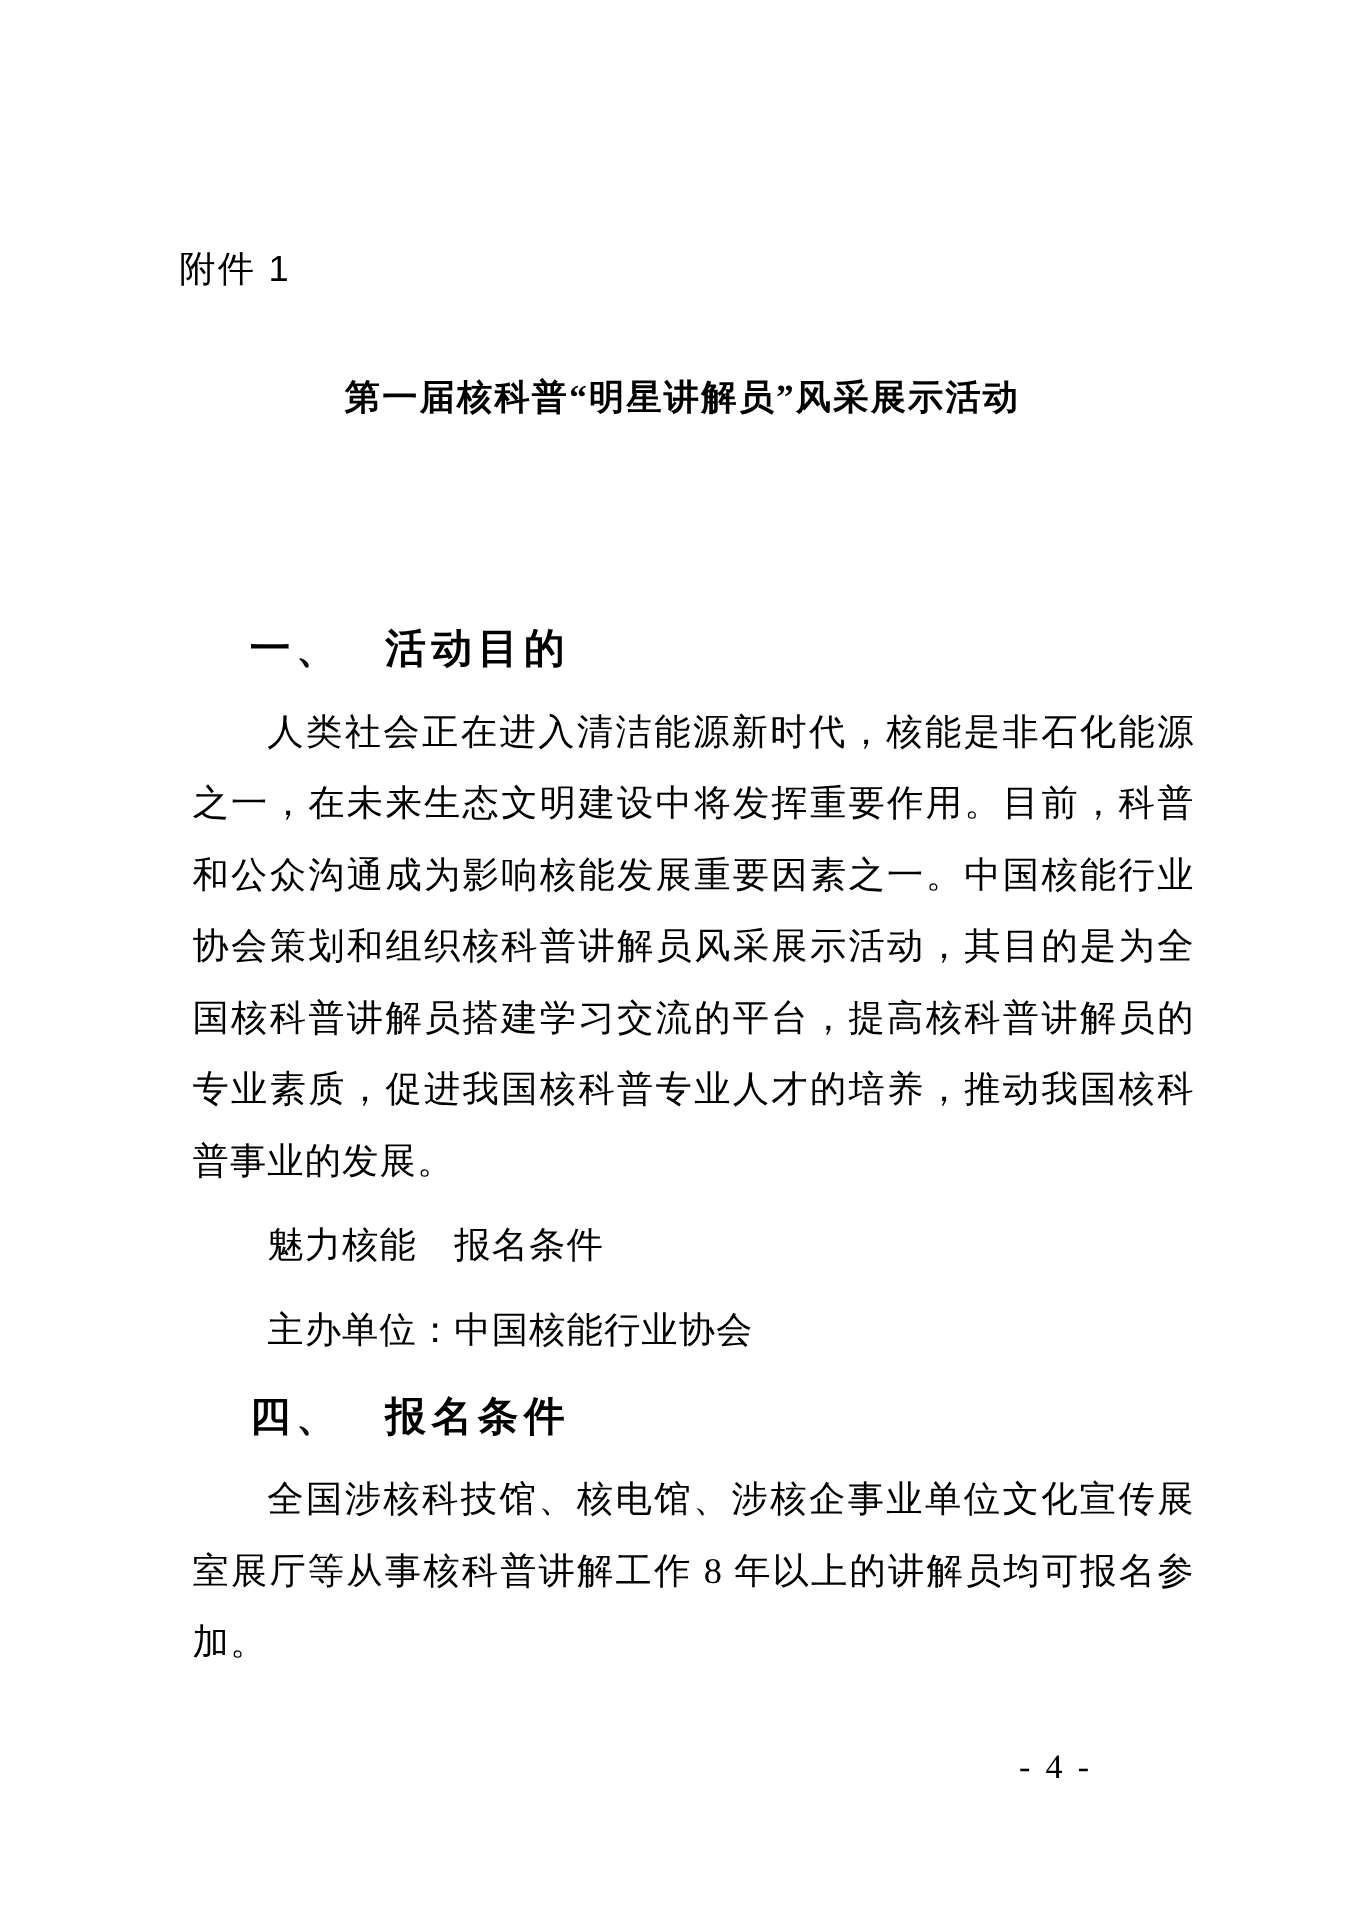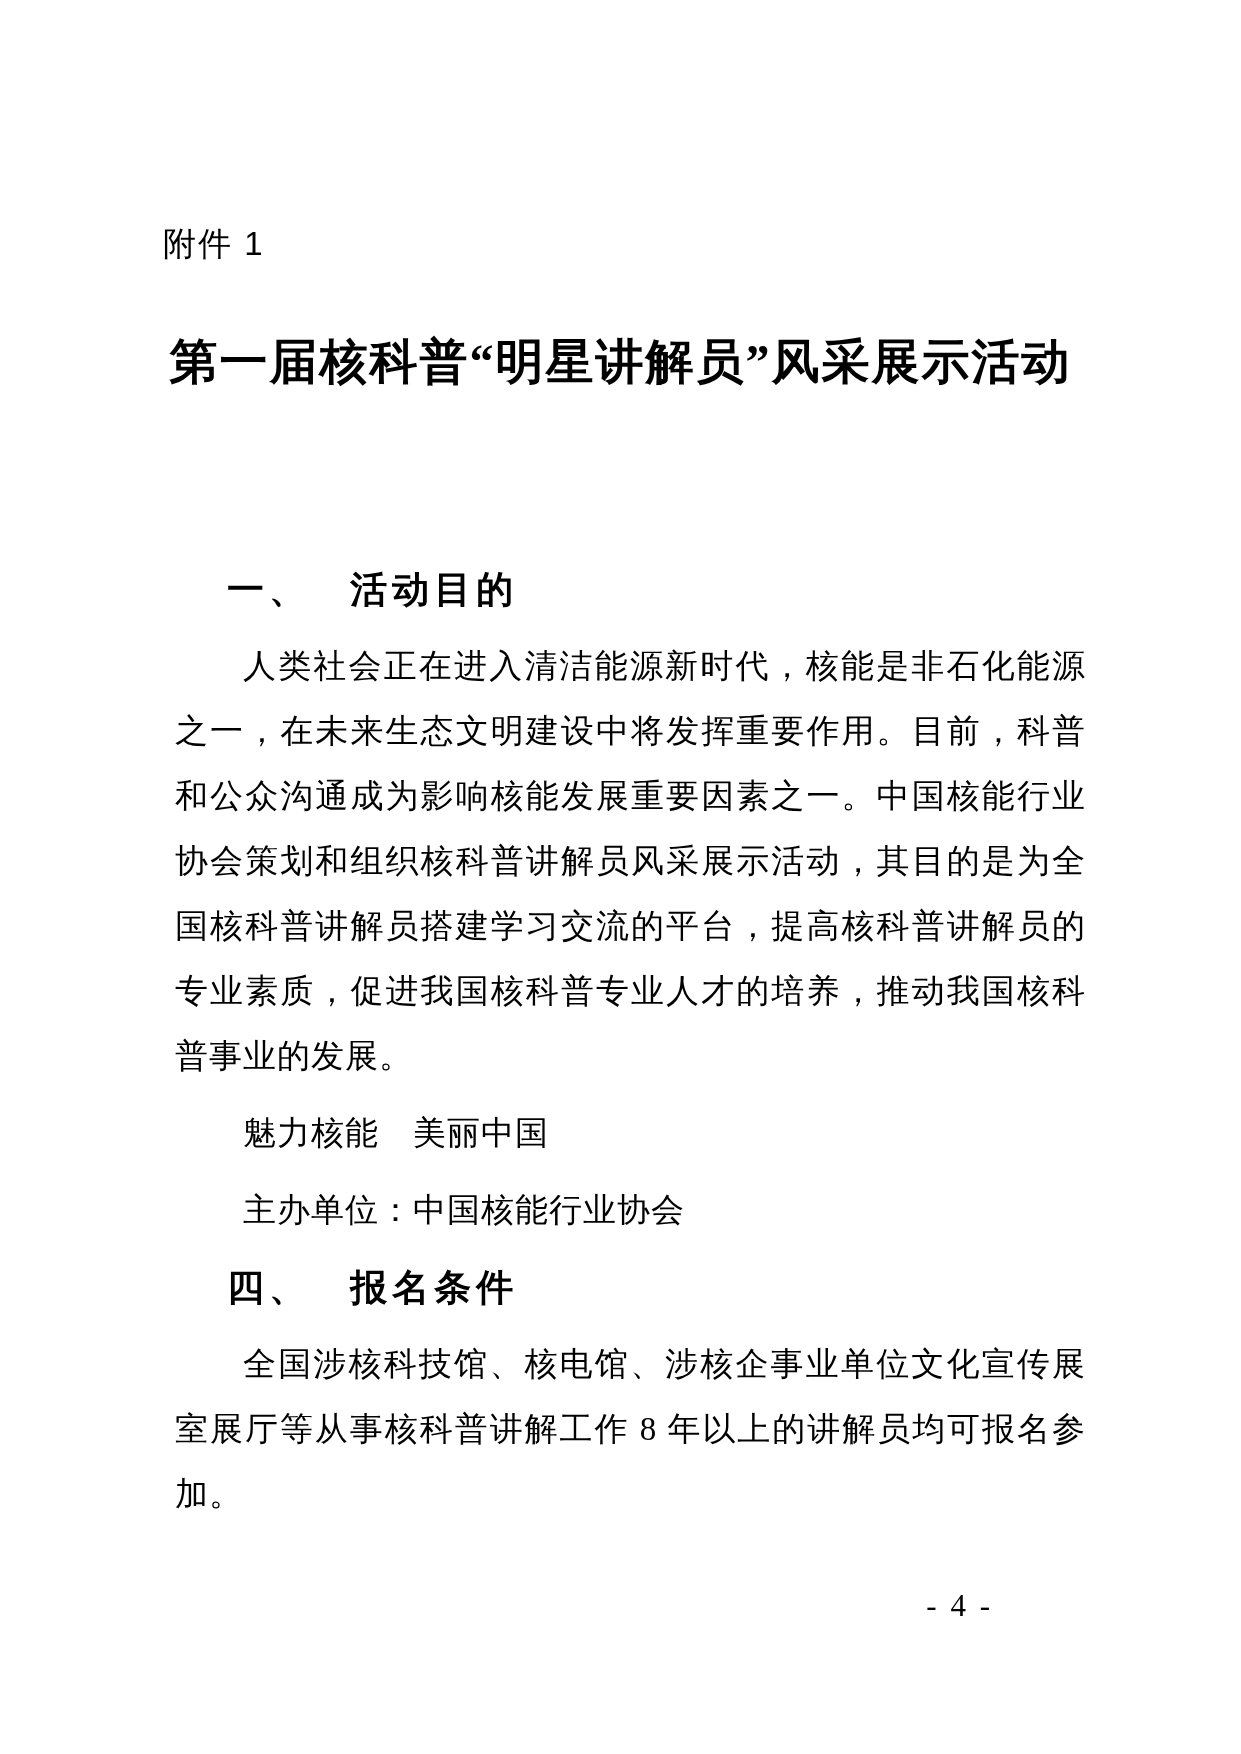--- a/index.html
+++ b/index.html
@@ -26,21 +26,21 @@
     color: #000000;
   }
   .doc-title {
     position: absolute;
     left: 70px;
     top: 330px;
     width: 1101px;
     text-align: center;
     font-family: "Liberation Serif", "DejaVu Serif", serif;
     font-weight: bold;
-    font-size: 48px;
+    font-size: 32px;
     line-height: 63px;
     letter-spacing: 2px;
     color: #000000;
   }
   .content {
     position: absolute;
     left: 163px;
     top: 557px;
     width: 935px;
     font-family: "Liberation Serif", "DejaVu Serif", serif;
@@ -90,21 +90,21 @@
   </div>
 
   <div class="content">
 
     <h2 class="sec-heading">
       <span class="sec-num">一、</span>
       <span class="sec-label">活动目的</span>
     </h2>
     <p class="para">人类社会正在进入清洁能源新时代，核能是非石化能源之一，在未来生态文明建设中将发挥重要作用。目前，科普和公众沟通成为影响核能发展重要因素之一。中国核能行业协会策划和组织核科普讲解员风采展示活动，其目的是为全国核科普讲解员搭建学习交流的平台，提高核科普讲解员的专业素质，促进我国核科普专业人才的培养，推动我国核科普事业的发展。</p>
 
-    <p class="para">魅力核能　美丽中国</p>
+    <p class="para">魅力核能　报名条件</p>
 
     <p class="para">主办单位：中国核能行业协会</p>
 
     <h2 class="sec-heading">
       <span class="sec-num">四、</span>
       <span class="sec-label">报名条件</span>
     </h2>
     <p class="para">全国涉核科技馆、核电馆、涉核企事业单位文化宣传展室展厅等从事核科普讲解工作 8 年以上的讲解员均可报名参加。</p>
 
   </div>

